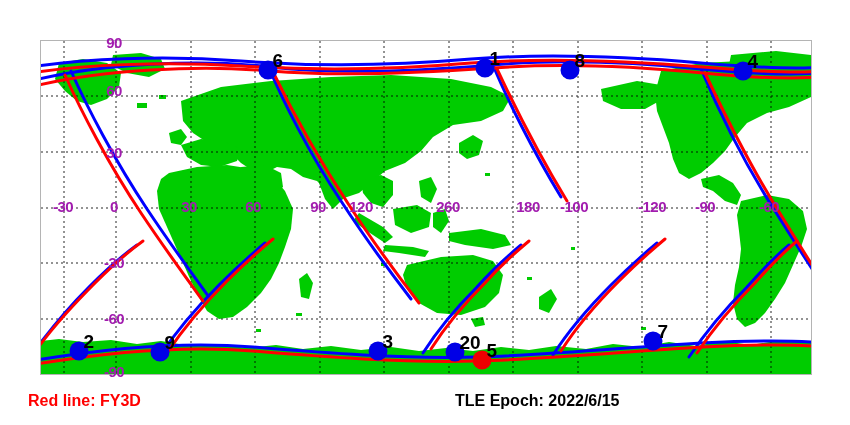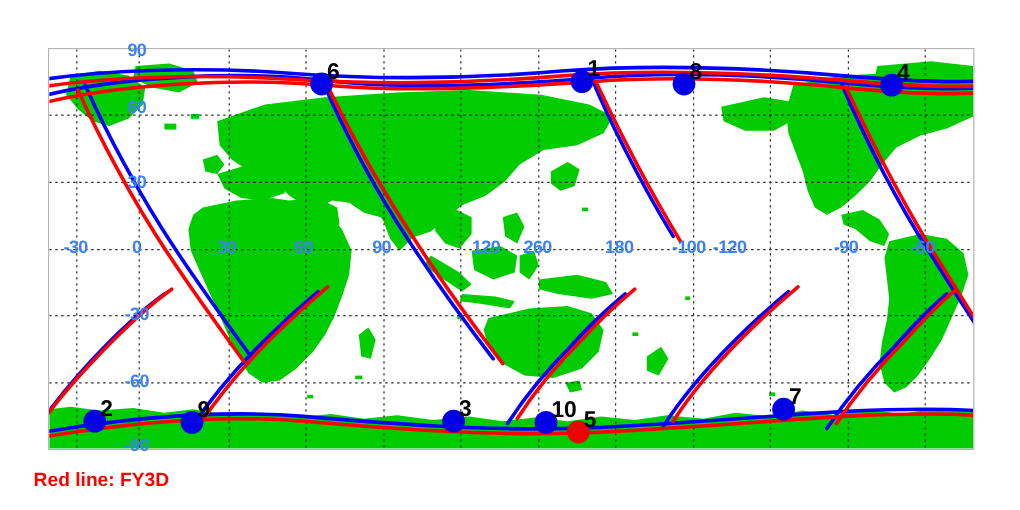--- a/index.html
+++ b/index.html
@@ -7,21 +7,21 @@
        font-family:"Liberation Sans", sans-serif;}
   #root{position:relative;width:850px;height:425px;background:#fff;}
 
   
   #map-frame{position:absolute;left:40px;top:40px;width:772px;height:335px;
              background:#ffffff;border:1px solid #b4b4b4;box-sizing:border-box;
              overflow:hidden;}
   #map-svg{position:absolute;left:0;top:0;width:770px;height:333px;display:block;}
 
   
-  .axlabel{position:absolute;color:#3b82f6;font-size:15px;font-weight:bold;
+  .axlabel{position:absolute;color:#a21caf;font-size:15px;font-weight:bold;
            font-family:"Liberation Sans", sans-serif;white-space:nowrap;
            letter-spacing:-0.5px;}
   .lonlabel{transform:translate(-50%,-50%);}
   .latlabel{transform:translate(-50%,-50%);}
 
   
   .marker{position:absolute;transform:translate(-50%,-50%);}
   .marker .dot{width:19px;height:19px;border-radius:50%;background:#0000e6;}
   .marker .dot.red{background:#ee0000;}
   .marker .tag{position:absolute;left:14px;top:-11px;font-size:19px;
@@ -194,25 +194,25 @@
       </g>
     </svg>
   </div>
 
   <div>
     <span class="axlabel lonlabel" style="left:63px;top:206px">-30</span>
     <span class="axlabel lonlabel" style="left:114px;top:206px">0</span>
     <span class="axlabel lonlabel" style="left:189px;top:206px">30</span>
     <span class="axlabel lonlabel" style="left:253px;top:206px">60</span>
     <span class="axlabel lonlabel" style="left:318px;top:206px">90</span>
-    <span class="axlabel lonlabel" style="left:405px;top:206px">120</span>
+    <span class="axlabel lonlabel" style="left:361px;top:206px">120</span>
     <span class="axlabel lonlabel" style="left:448px;top:206px">260</span>
-    <span class="axlabel lonlabel" style="left:516px;top:206px">180</span>
+    <span class="axlabel lonlabel" style="left:528px;top:206px">180</span>
     <span class="axlabel lonlabel" style="left:574px;top:206px">-100</span>
-    <span class="axlabel lonlabel" style="left:608px;top:206px">-120</span>
+    <span class="axlabel lonlabel" style="left:652px;top:206px">-120</span>
     <span class="axlabel lonlabel" style="left:705px;top:206px">-90</span>
     <span class="axlabel lonlabel" style="left:769px;top:206px">-60</span>
   </div>
 
   <div>
     <span class="axlabel latlabel" style="left:114px;top:42px">90</span>
     <span class="axlabel latlabel" style="left:114px;top:90px">60</span>
     <span class="axlabel latlabel" style="left:114px;top:152px">30</span>
     <span class="axlabel latlabel" style="left:114px;top:262px">-30</span>
     <span class="axlabel latlabel" style="left:114px;top:318px">-60</span>
@@ -251,21 +251,22 @@
     <div class="marker" style="left:570px;top:70px">
       <div class="dot"></div>
       <span class="tag">8</span>
     </div>
     <div class="marker" style="left:160px;top:352px">
       <div class="dot"></div>
       <span class="tag">9</span>
     </div>
     <div class="marker" style="left:455px;top:352px">
       <div class="dot"></div>
-      <span class="tag">10</span>
+      <span class="tag">20</span>
     </div>
   </div>
 
   <div id="legend">
     <span class="leg" id="leg-red">Red line: FY3D</span>
+    <span class="leg" id="leg-epoch">TLE Epoch: 2022/6/15</span>
   </div>
 
 </div>
 
 </body></html>

